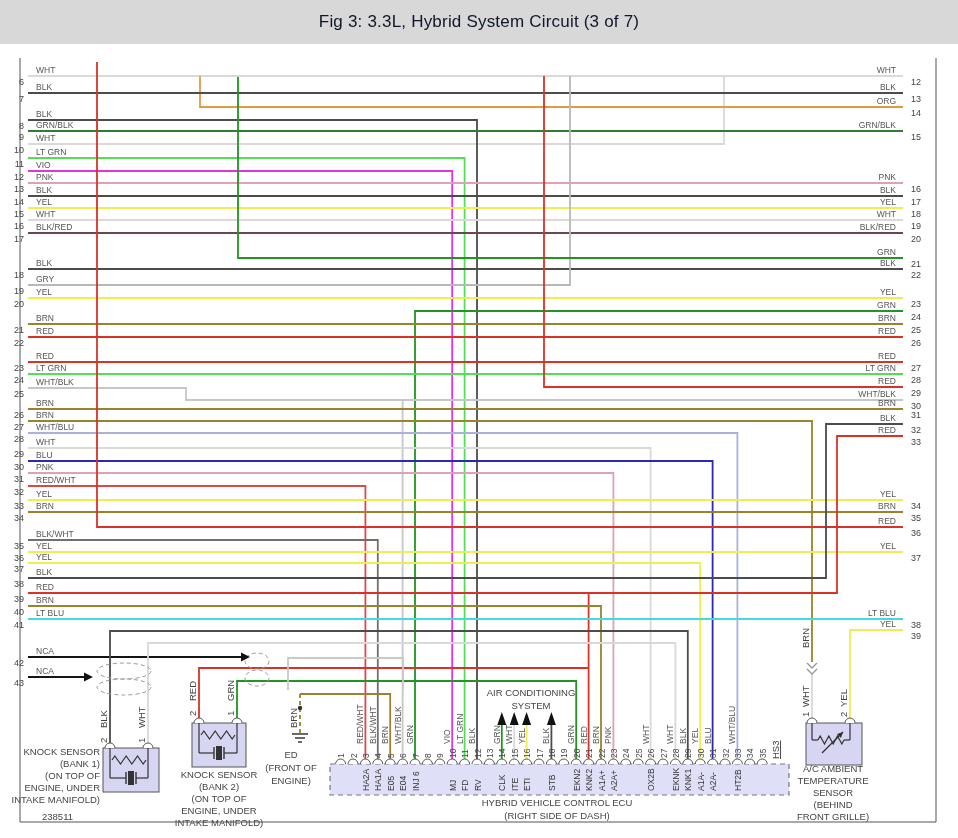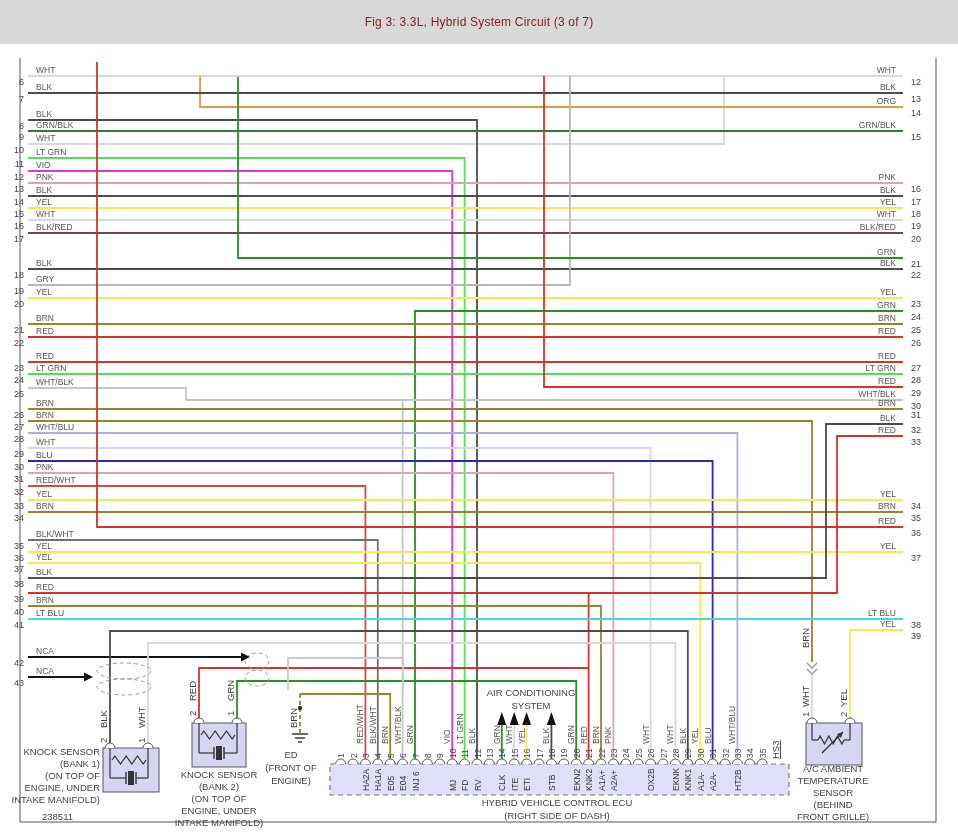--- a/index.html
+++ b/index.html
@@ -1,20 +1,20 @@
 <!DOCTYPE html>
 <html><head>
 <meta charset="utf-8">
 <style>
   html,body{margin:0;padding:0;background:#fff;}
   .stage{position:relative;width:958px;height:838px;background:#ffffff;overflow:hidden;
          font-family:"Liberation Sans", sans-serif;}
   .titlebar{position:absolute;left:0;top:0;width:958px;height:44px;background:#d8d8d8;
             display:flex;align-items:center;justify-content:center;z-index:5;}
-  .titlebar span{font-size:12px;color:#7f1d1d;letter-spacing:.2px;}
+  .titlebar span{font-size:17px;color:#0f172a;letter-spacing:.2px;}
   svg{position:absolute;left:0;top:0;}
   text{font-family:"Liberation Sans", sans-serif;}
 </style>
 </head>
 <body>
 
 <div class="stage">
   <div class="titlebar">
     <span>Fig 3: 3.3L, Hybrid System Circuit (3 of 7)</span>
   </div>

